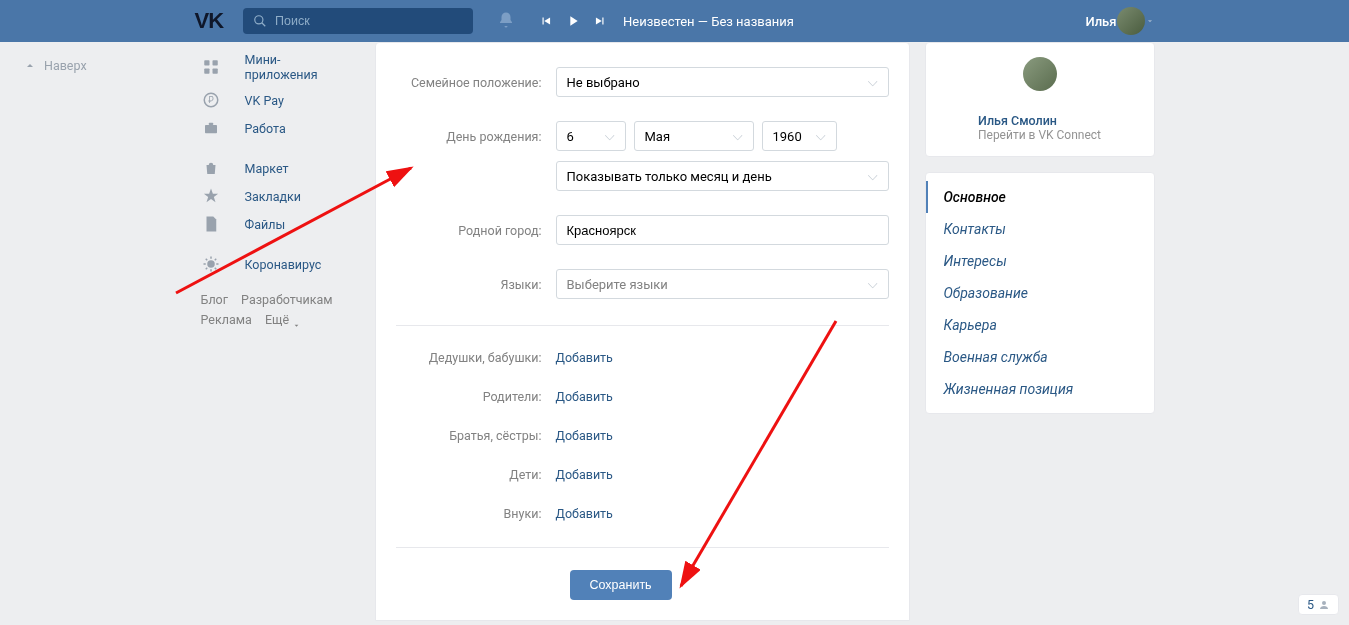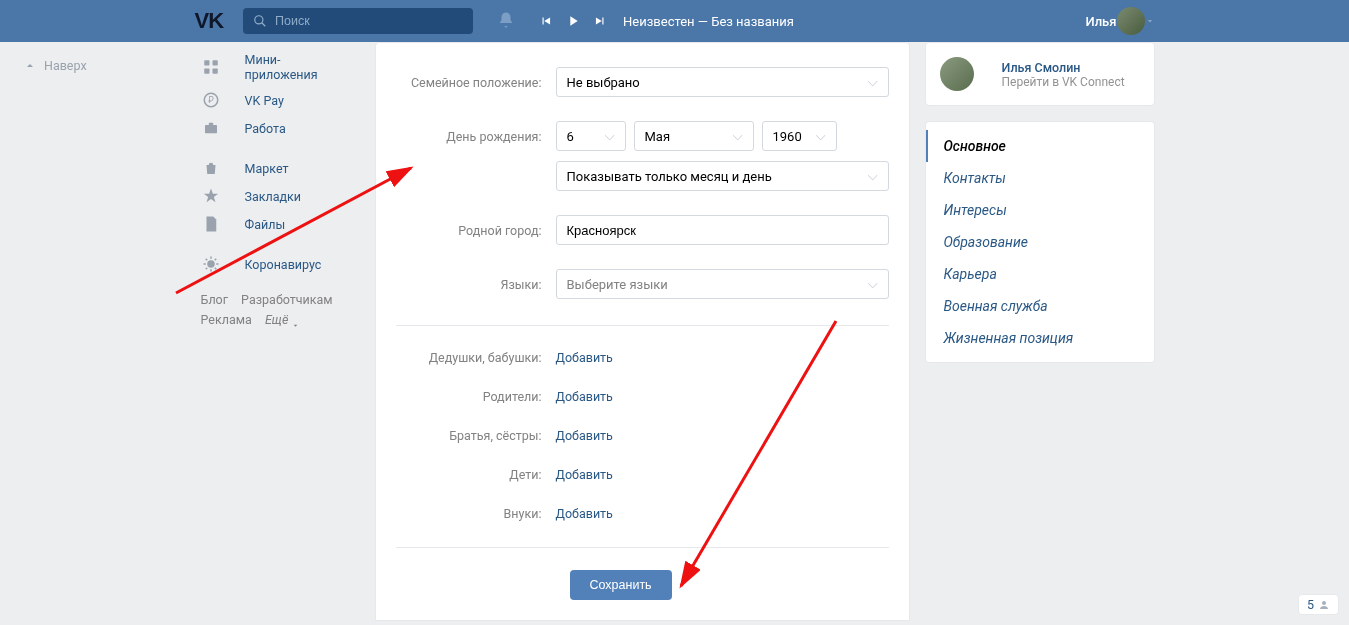--- a/index.html
+++ b/index.html
@@ -26,40 +26,40 @@
 .back-top svg { width:12px; height:12px; fill:#99a2ad; }
 
 .sidebar { width: 165px; padding-top: 6px; }
 .side-item { display: flex; align-items: center; gap: 24px; padding: 4px 6px; color: #2a5885; font-size: 12.5px; cursor: pointer; border-radius: 4px; }
 .side-icon { width: 20px; height: 20px; display: flex; align-items: center; justify-content: center; color: #99a2ad; }
 .side-icon svg { width:18px; height:18px; fill:#99a2ad; }
 .side-sep { height: 12px; }
 .covid .side-icon svg { fill:#99a2ad; }
 .footer-links { padding: 12px 6px 0; color: #828282; font-size: 12.5px; line-height: 20px; }
 .footer-links a { color: #828282; cursor: pointer; margin-right: 10px; }
-.footer-links .more { display:inline-flex; align-items:flex-end; gap:3px;font-style:italic; }
+.footer-links .more { display:inline-flex; align-items:flex-end; gap:3px; }
 
 .main { flex: 1; background: #fff; border: 1px solid #e7e8ec; border-radius: 4px 4px 0 0; padding: 0 20px 20px; min-height: 560px; position:relative; }
 .row { display: flex; align-items: center; margin-top: 24px; }
 .row .label { width: 160px; text-align: right; padding-right: 14px; color: #828282; font-size: 12.5px; }
 .row .control { flex: 1; display: flex; gap: 8px; }
 .select, .textfield { border: 1px solid #d3d9de; border-radius: 3px; padding: 6px 10px; font-size: 13px; color: #000; background: #fff; display: flex; align-items: center; justify-content: space-between; cursor: pointer; min-height: 30px; }
 .select.full { flex: 1; }
 .select .chev { color: #c1c9d1; }
 .textfield input { border: none; outline: none; font-size: 13px; width: 100%; background: transparent; }
 .bd-day { width: 70px; }
 .bd-month { width: 120px; }
 .bd-year { width: 75px; }
 .divider { height: 1px; background: #e7e8ec; margin: 26px 0 6px; }
 .linkbtn { color: #2a5885; font-size: 12.5px; cursor: pointer; }
 .save-btn { background: #5181b8; color: #fff; border: none; border-radius: 4px; padding: 8px 20px; font-size: 12.5px; cursor: pointer; }
 .save-row { display:flex; justify-content:flex-start; padding-left: 174px; margin-top: 22px; }
 
 .side-panel { width: 230px; }
-.profile-card { background: #fff; border: 1px solid #e7e8ec; border-radius: 4px; padding: 14px; display: flex; gap: 28px; align-items: center; }
+.profile-card { background: #fff; border: 1px solid #e7e8ec; border-radius: 4px; padding: 14px; display: flex; gap: 22px; align-items: center; flex-direction: column; }
 .profile-card .av { width: 34px; height: 34px; border-radius: 50%; background: linear-gradient(135deg,#8a9b7f,#5a6c4e); }
 .profile-card .nm { color: #2a5885; font-size: 12.5px; font-weight: 500; }
 .profile-card .sub { color: #939393; font-size: 12px; cursor:pointer; }
 .tabs { background: #fff; border: 1px solid #e7e8ec; border-radius: 4px; margin-top: 15px; padding: 8px 0; }
 .tab { padding: 8px 16px; color: #2a5885; font-size: 14px; cursor: pointer; border-left: 2px solid transparent; font-style: italic; }
 .tab.active { border-left-color: #5181b8; font-weight: 500; color:#000; }
 
 .arrow-svg { position: absolute; pointer-events: none; }
 .arrow1 { left: -210px; top: 90px; width: 260px; height: 170px; }
 .arrow2 { left: 290px; top: 268px; width: 180px; height: 290px; }

